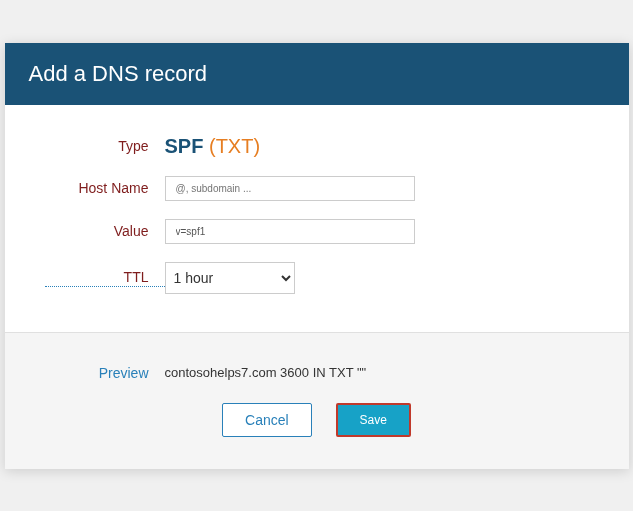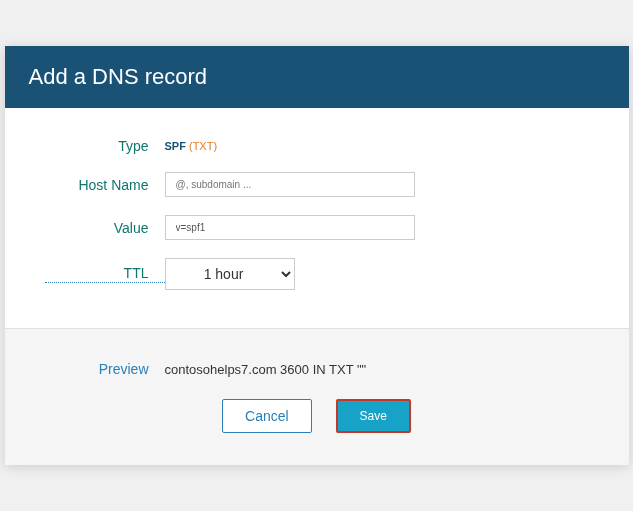--- a/index.html
+++ b/index.html
@@ -42,33 +42,33 @@
     .form-row {
       display: flex;
       align-items: center;
       margin-bottom: 18px;
     }
 
     .form-label {
       width: 120px;
       text-align: right;
       padding-right: 16px;
-      color: #0f766e;
+      color: #7f1d1d;
       font-size: 14px;
       font-weight: 500;
       flex-shrink: 0;
     }
 
     .form-label.dotted {
       border-bottom: 1px dotted #2980b9;
       padding-bottom: 1px;
     }
 
     .type-value {
-      font-size: 11px;
+      font-size: 20px;
       color: #333;
     }
 
     .type-value .spf {
       color: #1a5276;
       font-weight: 600;
     }
 
     .type-value .txt {
       color: #e67e22;
@@ -87,21 +87,20 @@
     .form-select {
       width: 130px;
       padding: 6px 4px;
       border: 1px solid #ccc;
       font-size: 14px;
       color: #333;
       outline: none;
       background: #fff;
       border-radius: 0;
       cursor: pointer;
-      text-align: center;
     }
 
     .dialog-footer {
       background: #f5f5f5;
       border-top: 1px solid #e0e0e0;
       padding: 32px 40px;
     }
 
     .preview-row {
       display: flex;

